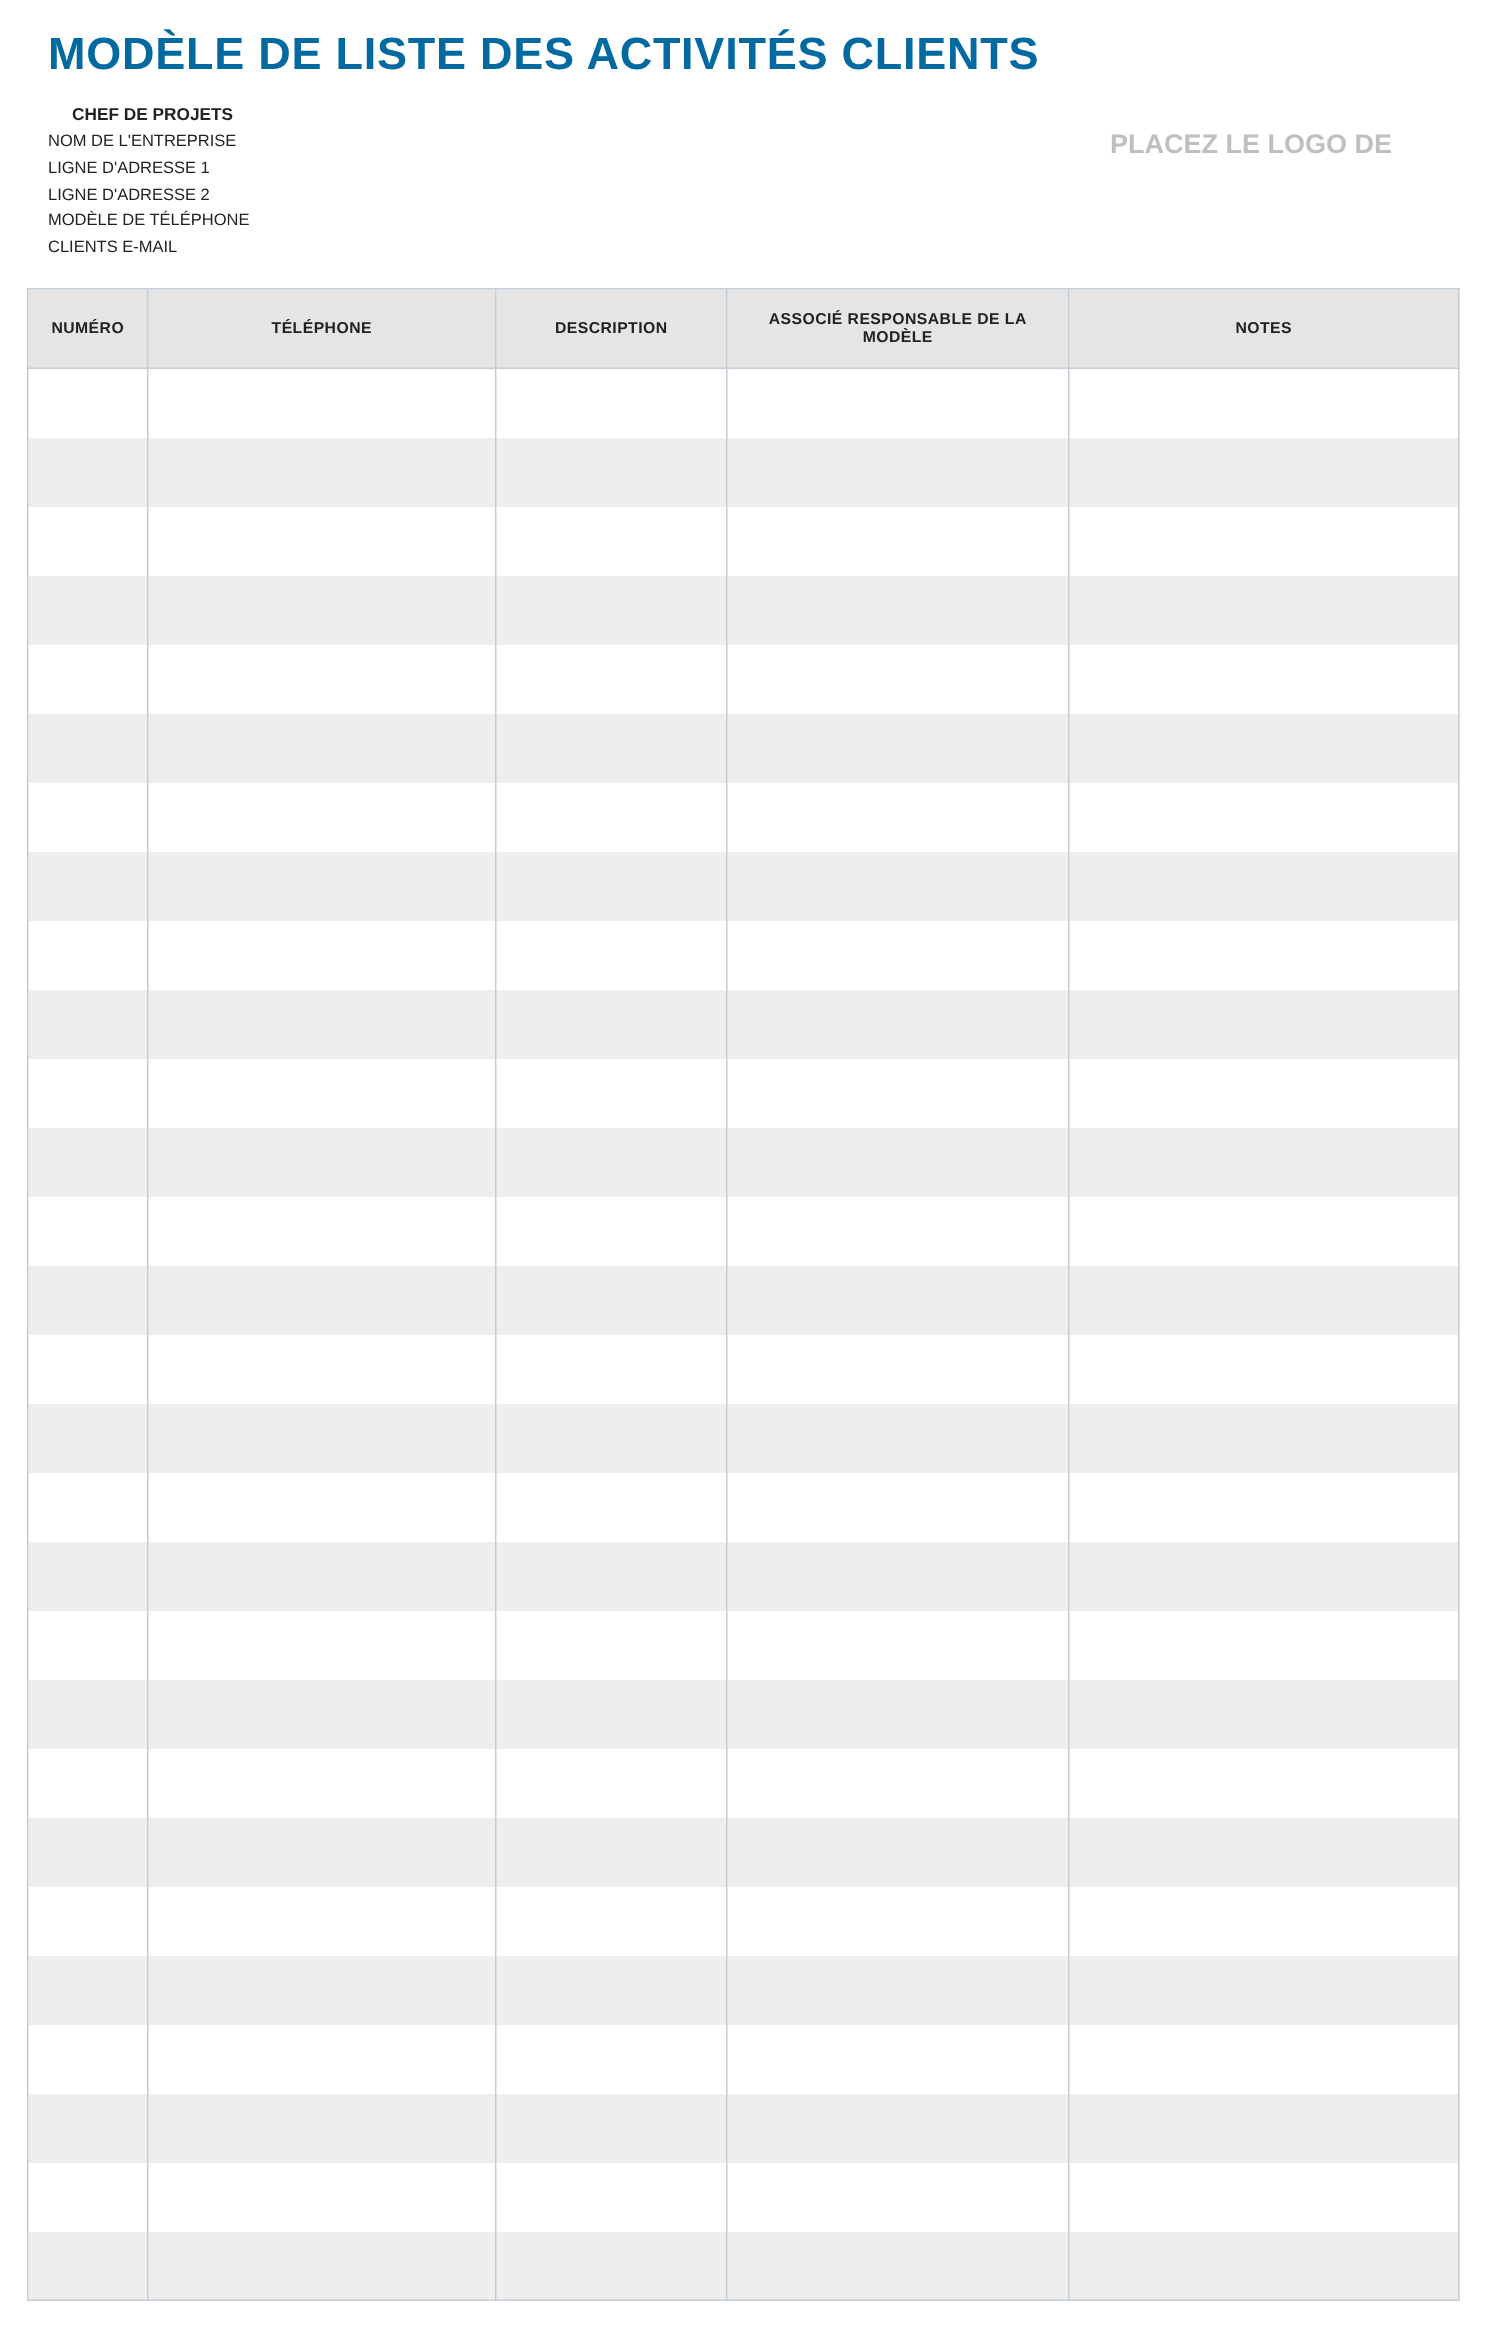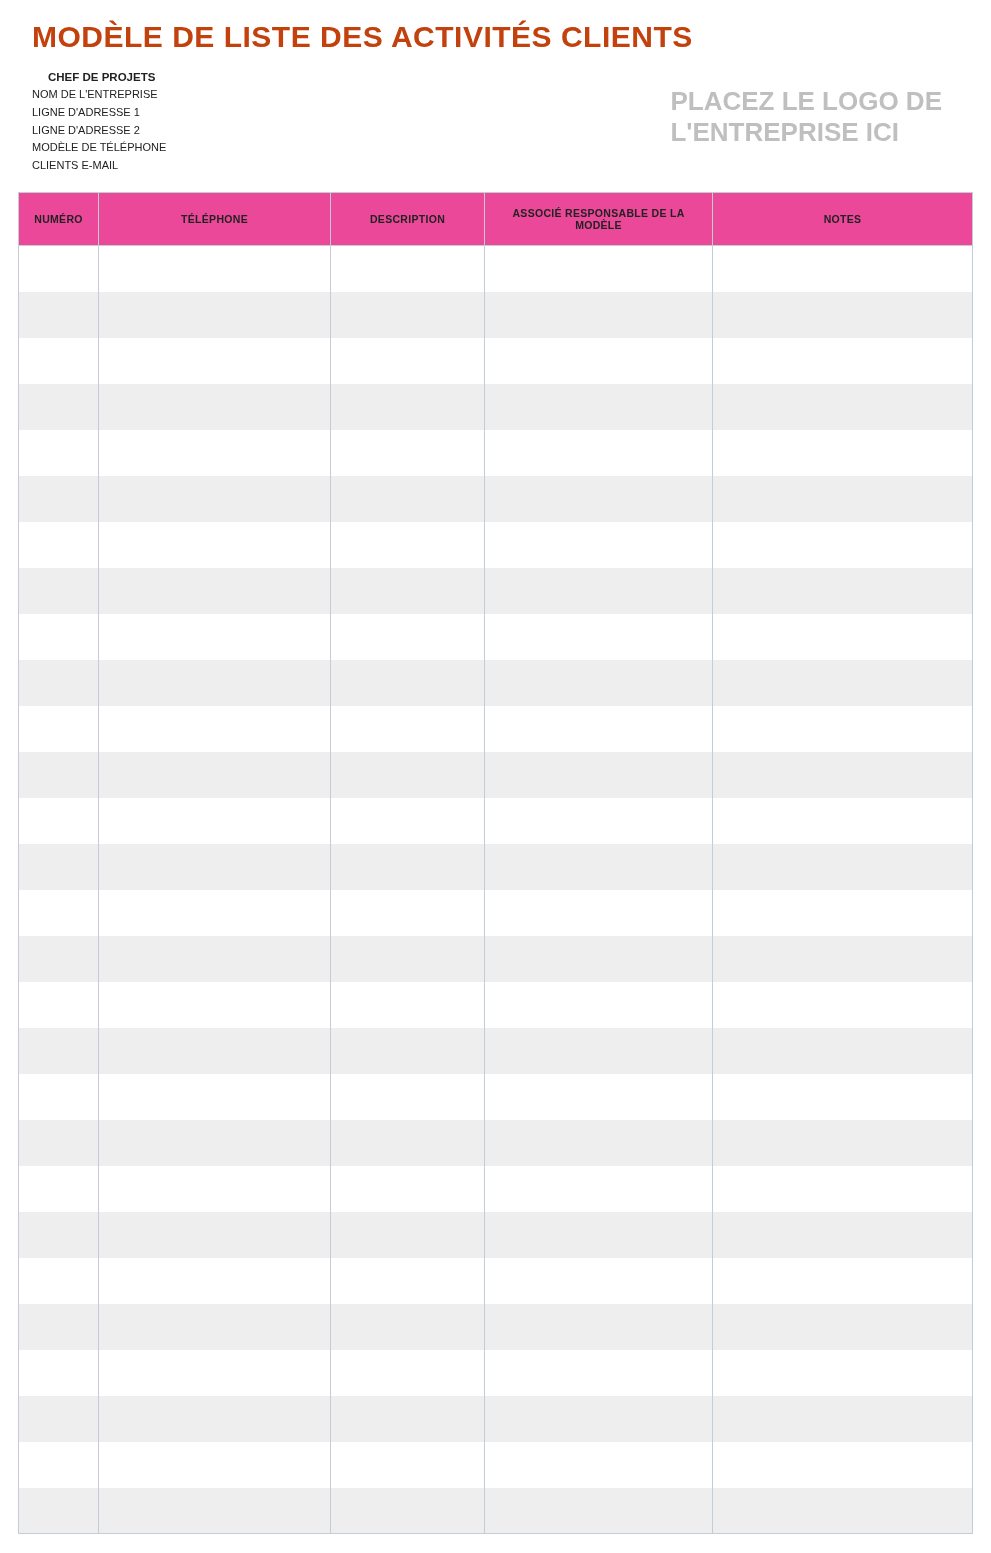--- a/index.html
+++ b/index.html
@@ -7,21 +7,21 @@
       margin: 0;
       padding: 0;
     }
     body {
       font-family: "Segoe UI", Arial, sans-serif;
       background: #fff;
       padding: 20px 18px;
       width: 991px;
     }
     .title {
-      color: #c2410c;
+      color: #0369a1;
       font-size: 30px;
       font-weight: 700;
       letter-spacing: 0.5px;
       margin-bottom: 14px;
       padding-left: 14px;
     }
     .header-block {
       display: flex;
       padding: 0 14px 12px 14px;
       position: relative;
@@ -43,36 +43,36 @@
       font-size: 11px;
       color: #222;
     }
     .date-underline {
       border-bottom: 1px solid #333;
       width: 120px;
       margin-top: 4px;
     }
     .logo-placeholder {
       position: absolute;
-      right: 31px;
+      right: 45px;
       top: 18px;
-      text-align: left;
+      text-align: center;
       color: #bfbfbf;
       font-weight: 700;
-      font-size: 26px;
+      font-size: 18px;
       line-height: 1.2;
     }
     table.activity {
       border-collapse: collapse;
       width: 100%;
       margin-top: 6px;
       border-top: 1px solid #c4cdd6;
     }
     table.activity th {
-      background: #ec4899;
+      background: #e5e5e5;
       font-size: 10.5px;
       font-weight: 700;
       color: #222;
       padding: 14px 6px;
       text-align: center;
       border: 1px solid #c4cdd6;
       letter-spacing: 0.3px;
     }
     table.activity td {
       border-left: 1px solid #c4cdd6;
@@ -104,21 +104,20 @@
   <div class="left-info">
     <div class="pm-label">CHEF DE PROJETS</div>
     <div>NOM DE L'ENTREPRISE</div>
     <div>LIGNE D'ADRESSE 1</div>
     <div>LIGNE D'ADRESSE 2</div>
     <div>MODÈLE DE TÉLÉPHONE</div>
     <div>CLIENTS E-MAIL</div>
   </div>
   <div class="logo-placeholder">
     <div>PLACEZ LE LOGO DE</div>
-    <div>L'ENTREPRISE ICI</div>
   </div>
 </div>
 
 <table class="activity">
   <thead>
     <tr>
       <th class="col-num">NUMÉRO</th>
       <th class="col-act">TÉLÉPHONE</th>
       <th class="col-desc">DESCRIPTION</th>
       <th class="col-assoc">ASSOCIÉ RESPONSABLE DE LA MODÈLE</th>

